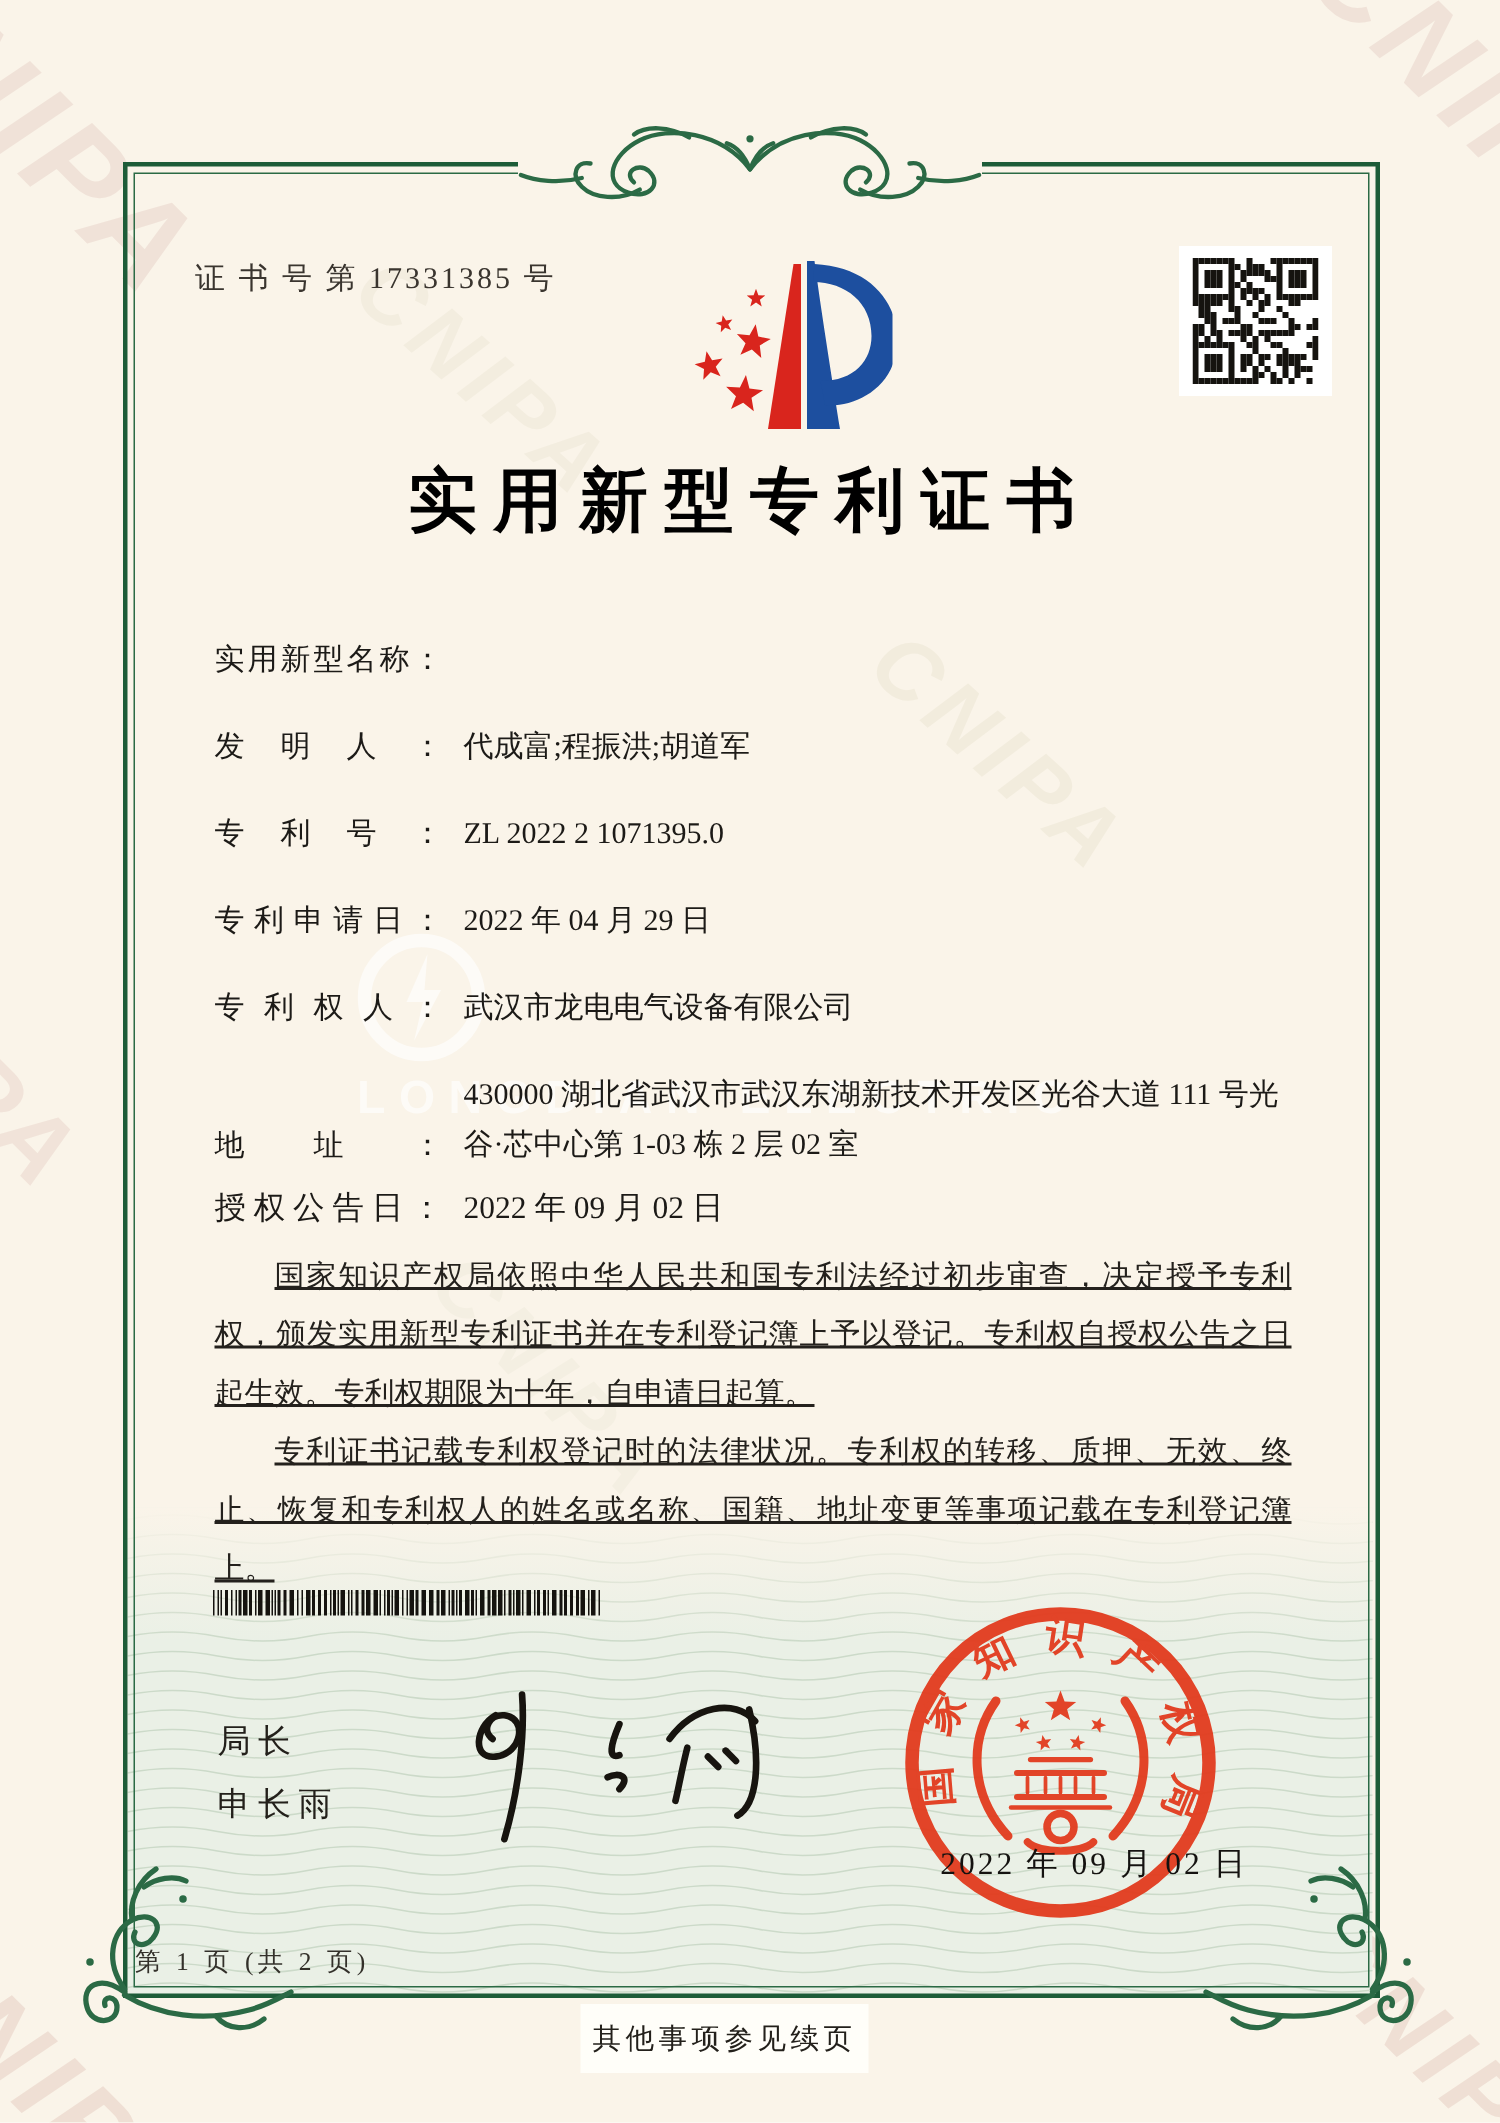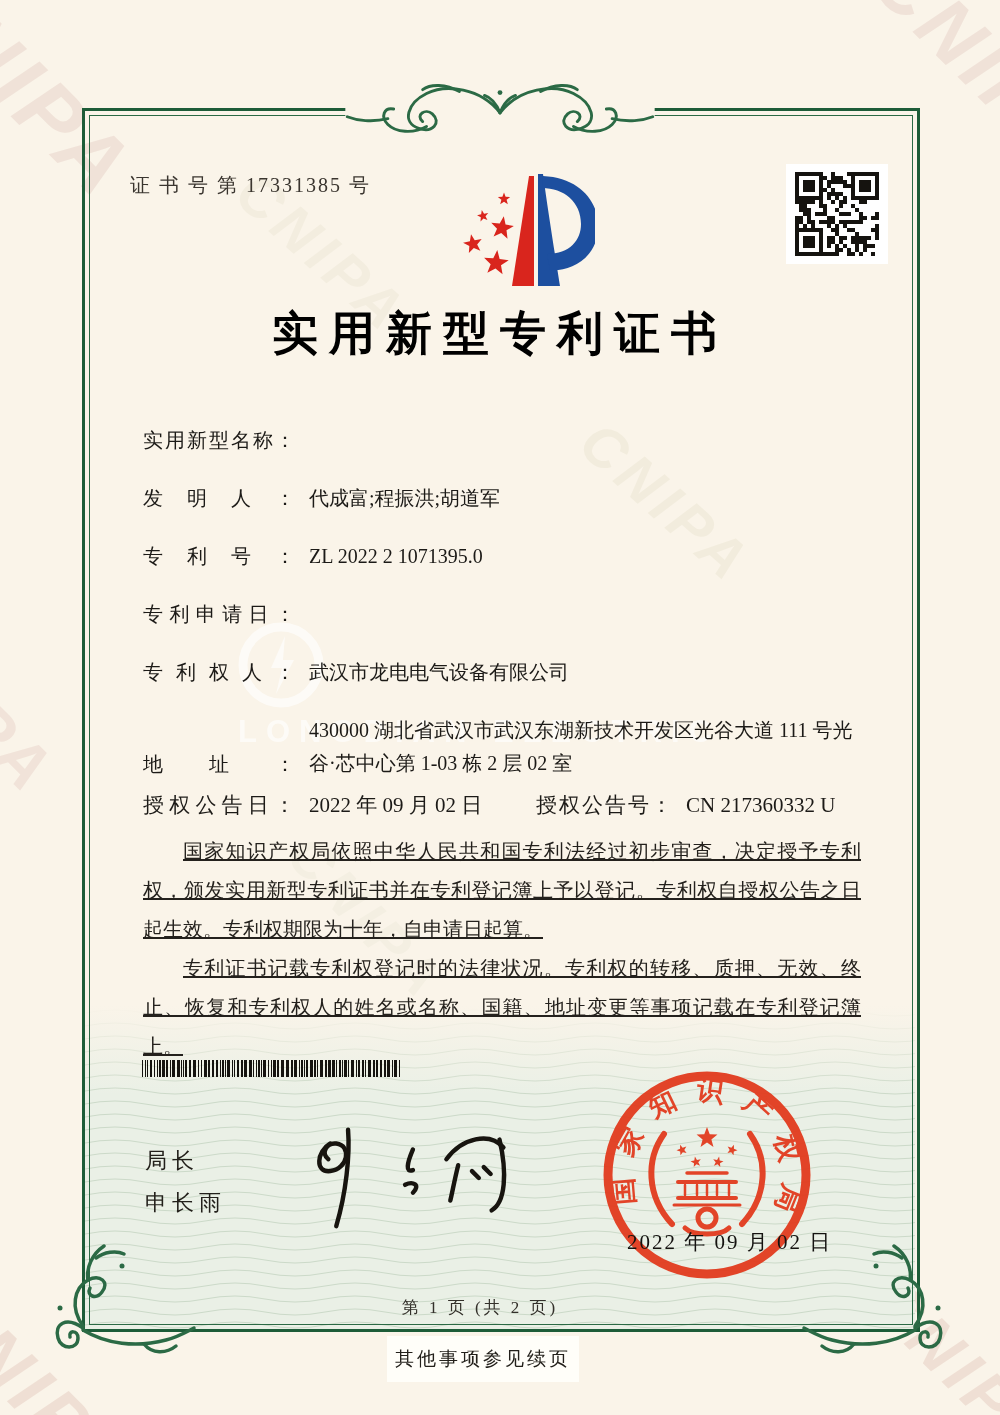--- a/index.html
+++ b/index.html
@@ -74,21 +74,21 @@
   .dir-title{position:absolute;left:145px;top:1146px;font-size:22px;letter-spacing:5px;
       color:#23201b;z-index:5;}
   .dir-name{position:absolute;left:145px;top:1188px;font-size:22px;letter-spacing:5px;
       color:#23201b;z-index:5;}
   .signature{position:absolute;left:295px;top:1116px;z-index:5;}
 
   .seal{position:absolute;left:597px;top:1064px;z-index:6;opacity:.95;}
   .seal-date{position:absolute;left:622px;top:1228px;width:215px;text-align:center;
       font-size:21px;letter-spacing:2px;color:#141210;z-index:7;}
 
-  .page-no{position:absolute;left:90px;top:1296px;width:780px;text-align:center;font-size:17px;
+  .page-no{position:absolute;left:90px;top:1296px;width:780px;font-size:17px;
       letter-spacing:3px;color:#33302a;z-index:5;}
   .foot-note{position:absolute;left:387px;top:1336px;width:192px;height:46px;background:#fffef9;
       z-index:5;display:flex;align-items:center;justify-content:center;font-size:19px;
       letter-spacing:3px;color:#23201b;}
 </style>
 </head>
 <body>
 
 <div class="page">
 
@@ -446,37 +446,34 @@
     <div class="frow">
       <span class="flabel">发明人：</span>
       <span class="fvalue">代成富;程振洪;胡道军</span>
     </div>
     <div class="frow">
       <span class="flabel">专利号：</span>
       <span class="fvalue">ZL 2022 2 1071395.0</span>
     </div>
     <div class="frow">
       <span class="flabel">专利申请日：</span>
+      <span class="fvalue">2022 年 04 月 29 日</span>
     </div>
     <div class="frow">
       <span class="flabel">专利权人：</span>
       <span class="fvalue">武汉市龙电电气设备有限公司</span>
     </div>
     <div class="frow frow-addr">
       <span class="flabel">地址：</span>
       <span class="fvalue">430000  湖北省武汉市武汉东湖新技术开发区光谷大道 111 号光谷·芯中心第 1-03 栋 2 层 02 室</span>
     </div>
     <div class="grant-row">
       <span class="grant-pair1">
         <span class="flabel">授权公告日：</span>
         <span class="fvalue">2022 年 09 月 02 日</span>
-      </span>
-      <span class="grant-pair2">
-        <span class="grant-label">授权公告号：</span>
-        <span class="grant-value">CN 217360332 U</span>
       </span>
     </div>
   </div>
 
   <div class="body-text">
     <p>国家知识产权局依照中华人民共和国专利法经过初步审查，决定授予专利权，颁发实用新型专利证书并在专利登记簿上予以登记。专利权自授权公告之日起生效。专利权期限为十年，自申请日起算。</p>
     <p>专利证书记载专利权登记时的法律状况。专利权的转移、质押、无效、终止、恢复和专利权人的姓名或名称、国籍、地址变更等事项记载在专利登记簿上。</p>
   </div>
 
   <div id="barcode" class="barcode"><i style="width: 1px; margin-right: 2px;"></i><i style="width: 1px; margin-right: 1px;"></i><i style="width: 1px; margin-right: 2px;"></i><i style="width: 2px; margin-right: 2px;"></i><i style="width: 1px; margin-right: 2px;"></i><i style="width: 1px; margin-right: 1px;"></i><i style="width: 2px; margin-right: 1px;"></i><i style="width: 3px; margin-right: 1px;"></i><i style="width: 2px; margin-right: 2px;"></i><i style="width: 1px; margin-right: 1px;"></i><i style="width: 3px; margin-right: 2px;"></i><i style="width: 3px; margin-right: 1px;"></i><i style="width: 1px; margin-right: 1px;"></i><i style="width: 1px; margin-right: 1px;"></i><i style="width: 2px; margin-right: 2px;"></i><i style="width: 2px; margin-right: 2px;"></i><i style="width: 3px; margin-right: 2px;"></i><i style="width: 1px; margin-right: 2px;"></i><i style="width: 1px; margin-right: 2px;"></i><i style="width: 3px; margin-right: 1px;"></i><i style="width: 2px; margin-right: 2px;"></i><i style="width: 2px; margin-right: 2px;"></i><i style="width: 2px; margin-right: 2px;"></i><i style="width: 1px; margin-right: 1px;"></i><i style="width: 2px; margin-right: 1px;"></i><i style="width: 1px; margin-right: 1px;"></i><i style="width: 3px; margin-right: 2px;"></i><i style="width: 1px; margin-right: 1px;"></i><i style="width: 1px; margin-right: 2px;"></i><i style="width: 2px; margin-right: 2px;"></i><i style="width: 2px; margin-right: 1px;"></i><i style="width: 3px; margin-right: 2px;"></i><i style="width: 3px; margin-right: 1px;"></i><i style="width: 1px; margin-right: 2px;"></i><i style="width: 1px; margin-right: 1px;"></i><i style="width: 2px; margin-right: 1px;"></i><i style="width: 1px; margin-right: 1px;"></i><i style="width: 3px; margin-right: 2px;"></i><i style="width: 1px; margin-right: 2px;"></i><i style="width: 1px; margin-right: 1px;"></i><i style="width: 3px; margin-right: 1px;"></i><i style="width: 2px; margin-right: 2px;"></i><i style="width: 3px; margin-right: 2px;"></i><i style="width: 3px; margin-right: 2px;"></i><i style="width: 2px; margin-right: 1px;"></i><i style="width: 3px; margin-right: 2px;"></i><i style="width: 1px; margin-right: 1px;"></i><i style="width: 2px; margin-right: 1px;"></i><i style="width: 1px; margin-right: 1px;"></i><i style="width: 2px; margin-right: 2px;"></i><i style="width: 3px; margin-right: 1px;"></i><i style="width: 2px; margin-right: 1px;"></i><i style="width: 1px; margin-right: 2px;"></i><i style="width: 3px; margin-right: 2px;"></i><i style="width: 2px; margin-right: 1px;"></i><i style="width: 3px; margin-right: 1px;"></i><i style="width: 3px; margin-right: 1px;"></i><i style="width: 1px; margin-right: 2px;"></i><i style="width: 2px; margin-right: 1px;"></i><i style="width: 1px; margin-right: 1px;"></i><i style="width: 3px; margin-right: 1px;"></i><i style="width: 1px; margin-right: 2px;"></i><i style="width: 3px; margin-right: 2px;"></i><i style="width: 1px; margin-right: 1px;"></i><i style="width: 2px; margin-right: 2px;"></i><i style="width: 2px; margin-right: 1px;"></i><i style="width: 1px; margin-right: 2px;"></i><i style="width: 3px; margin-right: 2px;"></i><i style="width: 2px; margin-right: 1px;"></i><i style="width: 2px; margin-right: 2px;"></i><i style="width: 2px; margin-right: 2px;"></i><i style="width: 2px; margin-right: 1px;"></i><i style="width: 3px; margin-right: 2px;"></i><i style="width: 1px; margin-right: 1px;"></i><i style="width: 3px; margin-right: 2px;"></i><i style="width: 1px; margin-right: 1px;"></i></div>

